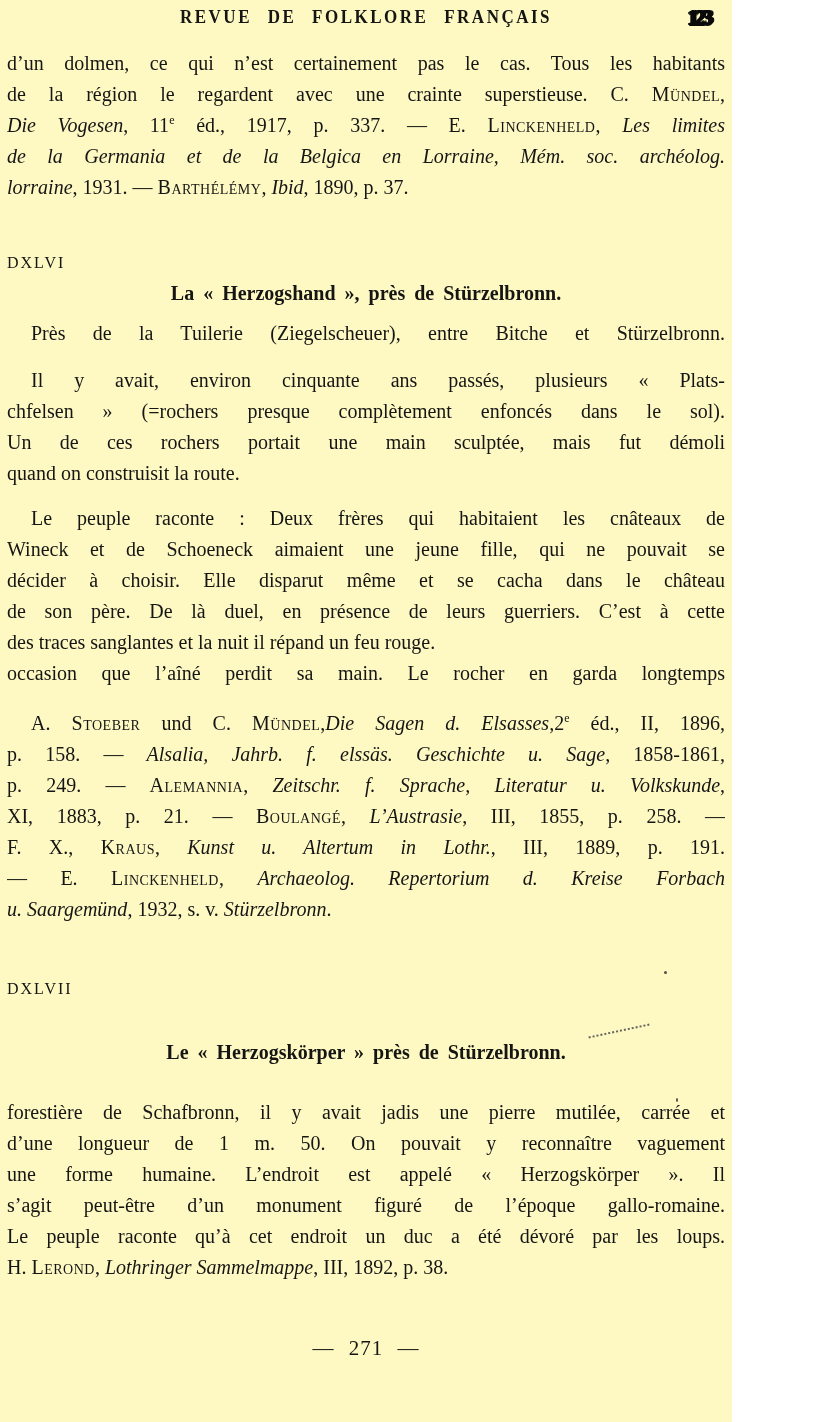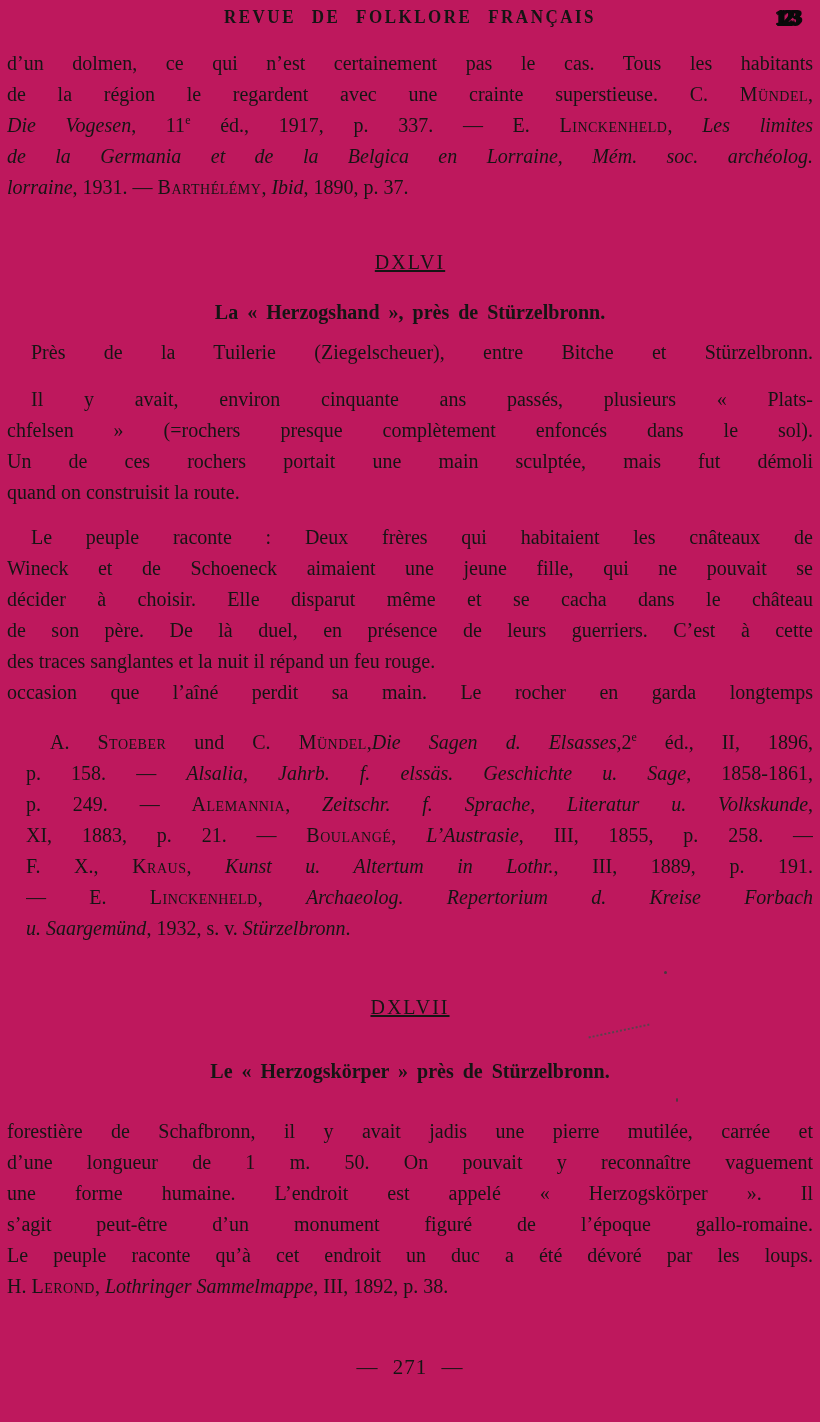--- a/index.html
+++ b/index.html
@@ -1,19 +1,19 @@
 <!DOCTYPE html>
 <html><head>
 <meta charset="utf-8">
 <style>
   html,body { margin:0; padding:0; background:#ffffff; }
   .page {
     position:relative;
-    width:820px; height:1422px;
-    background:#be185d;
+    width:732px; height:1422px;
+    background:#fef9c3;
     overflow:hidden;
     font-family:"Liberation Serif", serif;
     color:#151514;
   }
   .textcol { padding:0 7px; }
 
   
   .header { position:relative; height:26px; margin-top:8px; }
   .journal-title {
     text-align:center;
@@ -32,21 +32,21 @@
   .line { font-size:20px; line-height:31px; height:31px; overflow:hidden; }
   .j { text-align:justify; }
   .j::after { content:""; display:inline-block; width:100%; height:0; }
   .ind { text-indent:24px; }
   .s-i { font-style:italic; }
   .s-sc { font-variant:small-caps; letter-spacing:0.5px; }
   .s-sup { vertical-align:super; font-size:12px; line-height:0; }
 
   
   .section-number {
-    text-align:center; font-size:20px; letter-spacing:2px; line-height:31px;text-decoration:underline;
+    text-align:left; font-size:16px; letter-spacing:2px; line-height:31px;
   }
   .section-title {
     text-align:center; font-size:20px; font-weight:bold;
     word-spacing:4px; line-height:31px;
   }
 
   
   .footer { text-align:center; font-size:21px; letter-spacing:1px; word-spacing:8px; }
 
   
@@ -73,21 +73,21 @@
     <div style="margin-top:14px;">
       <div class="line j"><span>d’un dolmen, ce qui n’est certainement pas le cas. Tous les habitants</span></div>
       <div class="line j"><span>de la région le regardent avec une crainte superstieuse. C. </span><span class="s-sc">Mündel</span><span>,</span></div>
       <div class="line j"><span class="s-i">Die Vogesen</span><span>, 11</span><span class="s-sup">e</span><span> éd., 1917, p. 337. — E. </span><span class="s-sc">Linckenheld</span><span>, </span><span class="s-i">Les limites</span></div>
       <div class="line j"><span class="s-i">de la Germania et de la Belgica en Lorraine, Mém. soc. archéolog.</span></div>
       <div class="line"><span class="s-i">lorraine</span><span>, 1931. — </span><span class="s-sc">Barthélémy</span><span>, </span><span class="s-i">Ibid</span><span>, 1890, p. 37.</span></div>
     </div>
 
     <div class="section-number" style="margin-top:44px;">DXLVI</div>
 
-    <div class="section-title" style="margin-top:19px;">La « Herzogshand », près de Stürzelbronn.</div>
+    <div class="section-title" style="">La « Herzogshand », près de Stürzelbronn.</div>
 
     <div style="margin-top:9px;">
       <div class="line j ind"><span>Près de la Tuilerie (Ziegelscheuer), entre Bitche et Stürzelbronn.</span></div>
     </div>
 
     <div style="margin-top:16px;">
       <div class="line j ind"><span>Il y avait, environ cinquante ans passés, plusieurs « Plats-</span></div>
       <div class="line j"><span>chfelsen » (=rochers presque complètement enfoncés dans le sol).</span></div>
       <div class="line j"><span>Un de ces rochers portait une main sculptée, mais fut démoli</span></div>
       <div class="line"><span>quand on construisit la route.</span></div>
@@ -95,21 +95,21 @@
 
     <div style="margin-top:14px;">
       <div class="line j ind"><span>Le peuple raconte : Deux frères qui habitaient les cnâteaux de</span></div>
       <div class="line j"><span>Wineck et de Schoeneck aimaient une jeune fille, qui ne pouvait se</span></div>
       <div class="line j"><span>décider à choisir. Elle disparut même et se cacha dans le château</span></div>
       <div class="line j"><span>de son père. De là duel, en présence de leurs guerriers. C’est à cette</span></div>
       <div class="line"><span>des traces sanglantes et la nuit il répand un feu rouge.</span></div>
       <div class="line j"><span>occasion que l’aîné perdit sa main. Le rocher en garda longtemps</span></div>
     </div>
 
-    <div style="margin-top:19px;margin-left:19px;">
+    <div style="margin-top:19px;">
       <div class="line j ind"><span>A. </span><span class="s-sc">Stoeber</span><span> und C. </span><span class="s-sc">Mündel</span><span>,</span><span class="s-i">Die Sagen d. Elsasses,</span><span>2</span><span class="s-sup">e</span><span> éd., II, 1896,</span></div>
       <div class="line j"><span>p. 158. — </span><span class="s-i">Alsalia, Jahrb. f. elssäs. Geschichte u. Sage</span><span>, 1858-1861,</span></div>
       <div class="line j"><span>p. 249. — </span><span class="s-sc">Alemannia</span><span>, </span><span class="s-i">Zeitschr. f. Sprache, Literatur u. Volkskunde</span><span>,</span></div>
       <div class="line j"><span>XI, 1883, p. 21. — </span><span class="s-sc">Boulangé</span><span>, </span><span class="s-i">L’Austrasie</span><span>, III, 1855, p. 258. —</span></div>
       <div class="line j"><span>F. X., </span><span class="s-sc">Kraus</span><span>, </span><span class="s-i">Kunst u. Altertum in Lothr.</span><span>, III, 1889, p. 191.</span></div>
       <div class="line j"><span>— E. </span><span class="s-sc">Linckenheld</span><span>, </span><span class="s-i">Archaeolog. Repertorium d. Kreise Forbach</span></div>
       <div class="line"><span class="s-i">u. Saargemünd</span><span>, 1932, s. v. </span><span class="s-i">Stürzelbronn</span><span>.</span></div>
     </div>
 
     <div class="section-number" style="margin-top:48px;">DXLVII</div>

